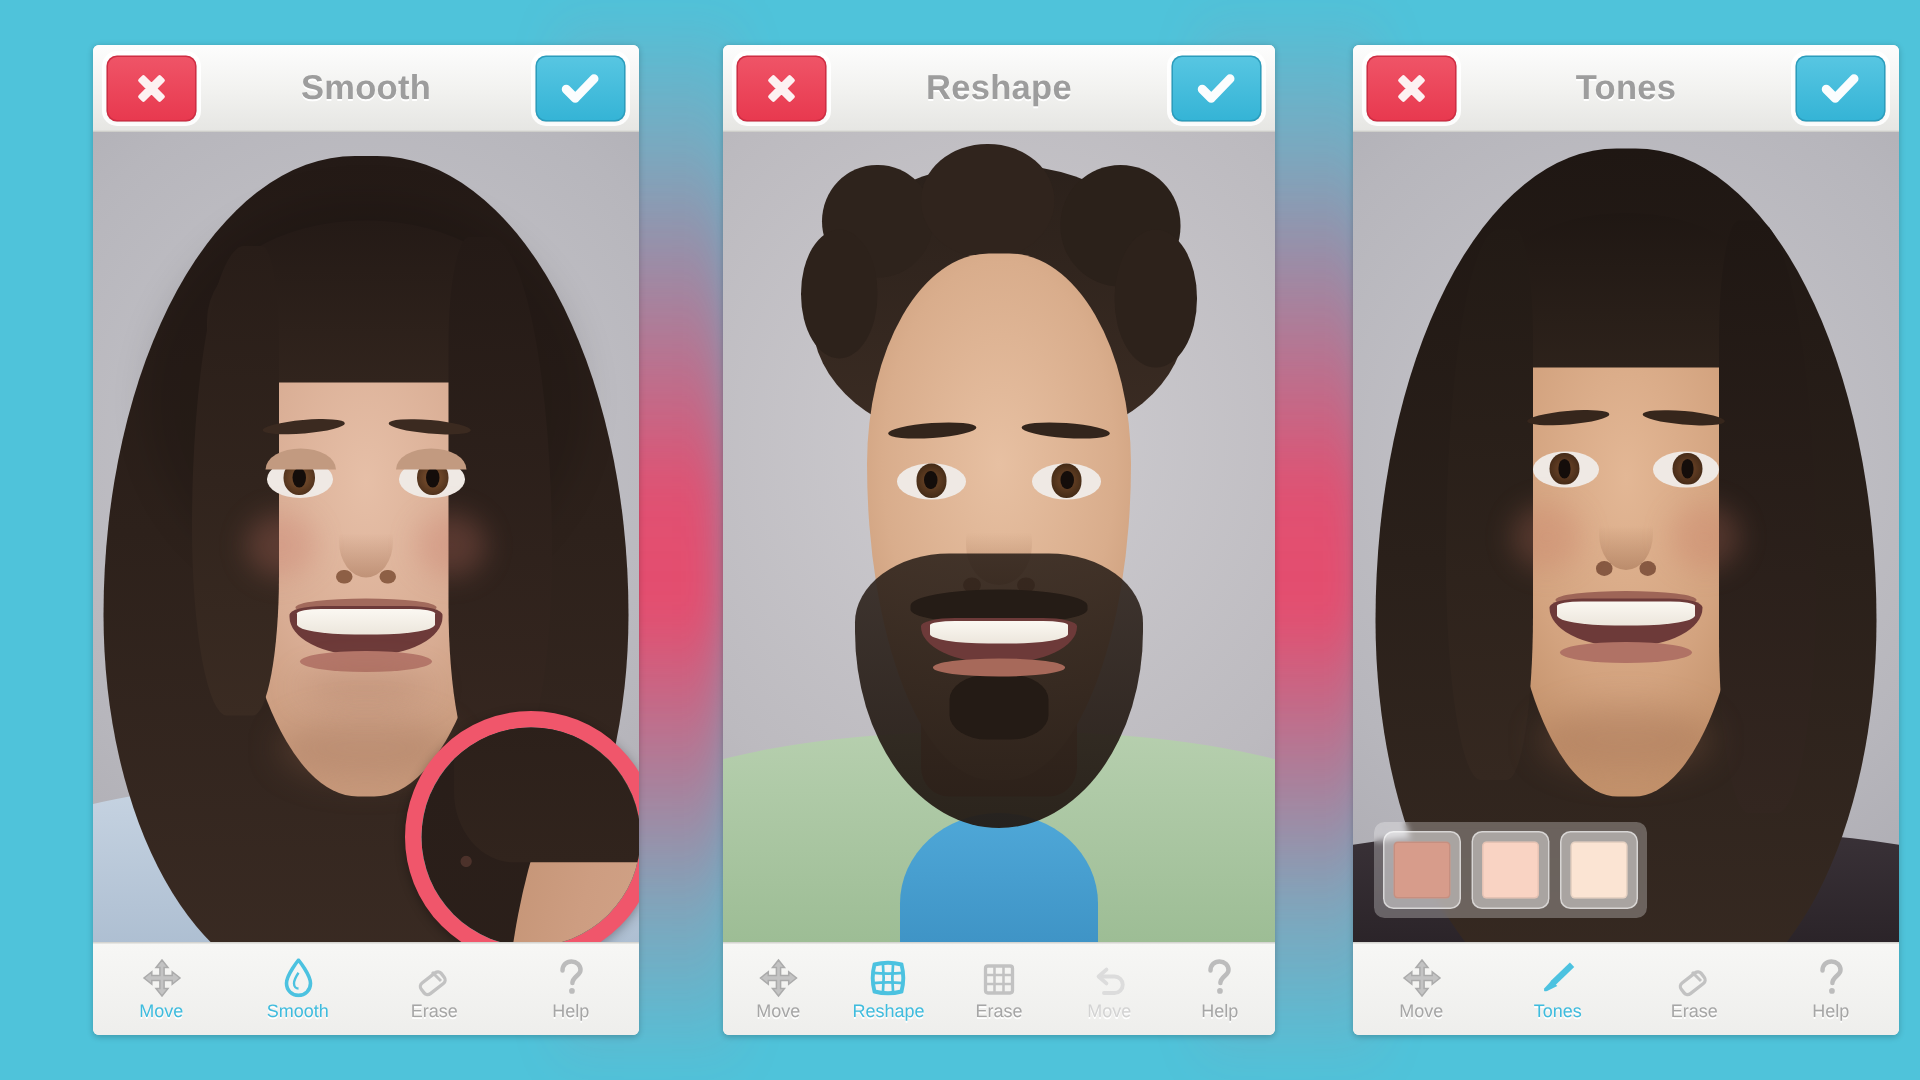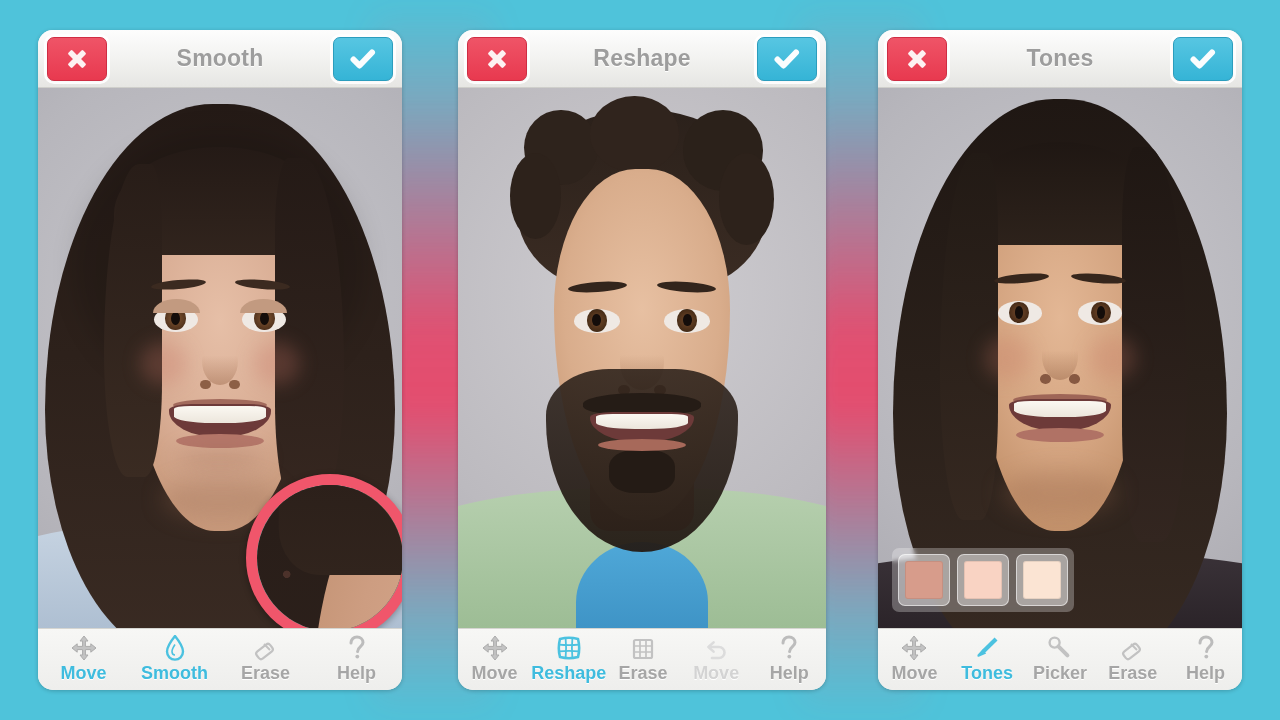--- a/index.html
+++ b/index.html
@@ -39,25 +39,26 @@
   #glow-left  { left: 372px; }
   #glow-right { left: 800px; }
 
   
   .panel {
     position: absolute;
     top: 30px;
     width: 364px;
     height: 660px;
     background: #f3f3f1;
-    border-radius: 15px;
+    border-radius: 4px;
     box-shadow: 0 1px 4px rgba(0,0,0,0.22);
     overflow: hidden;
     display: flex;
     flex-direction: column;
+    margin-left: 24px;
   }
   #panel-smooth  { left: 38px;  }
   #panel-reshape { left: 458px; width: 368px; }
   #panel-tones   { left: 878px; width: 364px; }
 
   
   .titlebar {
     position: relative;
     height: 58px;
     flex: 0 0 58px;
@@ -284,22 +285,22 @@
     user-select: none;
   }
   .tool-icon {
     height: 26px;
     display: flex;
     align-items: flex-end;
     justify-content: center;
   }
   .tool-icon svg { display: block; }
   .tool-label {
-    font-size: 18px;
-    font-weight: bold;
+    font-size: 12px;
+    font-weight: normal;
     color: #a6a6a6;
     text-shadow: 0 1px 0 #ffffff;
     white-space: nowrap;
   }
   .tool.active .tool-label { color: #3fbcde; }
   .tool.disabled .tool-label { color: #d3d3d3; }
 </style>
 </head>
 <body>
 
@@ -628,29 +629,20 @@
       <div class="tool active">
         <div class="tool-icon">
           <svg width="28" height="26" viewBox="0 0 28 26">
             <path d="M24.5 2.6 L11.5 15.2 L8.6 12.2 L21.6 -0.4 Z" fill="#4cc2e0" transform="translate(0,3)"></path>
             <path d="M9.4 14.6 L13.2 18.4 L6.4 21.6 Q3.6 22.6 4.6 19.8 Z" fill="#4cc2e0"></path>
           </svg>
         </div>
         <div class="tool-label">Tones</div>
       </div>
 
-      <div class="tool">
-        <div class="tool-icon">
-          <svg width="26" height="26" viewBox="0 0 26 26">
-            <circle cx="7.6" cy="7.6" r="5" fill="none" stroke="#c2c2c2" stroke-width="2.4"></circle>
-            <path d="M11.4 11.4 L20.4 20.4" stroke="#c2c2c2" stroke-width="4" stroke-linecap="round"></path>
-          </svg>
-        </div>
-        <div class="tool-label">Picker</div>
-      </div>
 
       <div class="tool">
         <div class="tool-icon">
           <svg width="26" height="26" viewBox="0 0 26 26">
             <rect x="3" y="12" width="17" height="9" rx="3" transform="rotate(-38 11.5 16.5)" fill="none" stroke="#c2c2c2" stroke-width="2.2"></rect>
             <path d="M11 9 L17 15" stroke="#c2c2c2" stroke-width="2"></path>
           </svg>
         </div>
         <div class="tool-label">Erase</div>
       </div>

